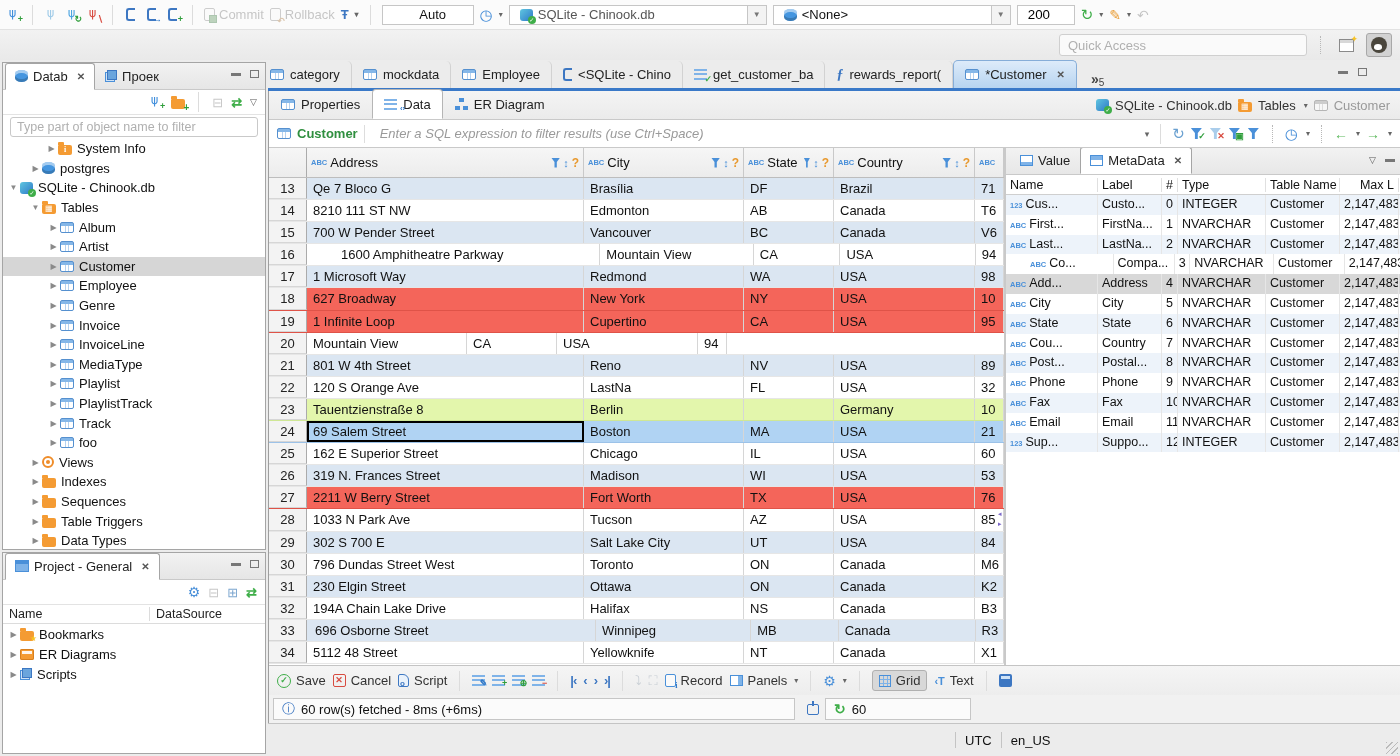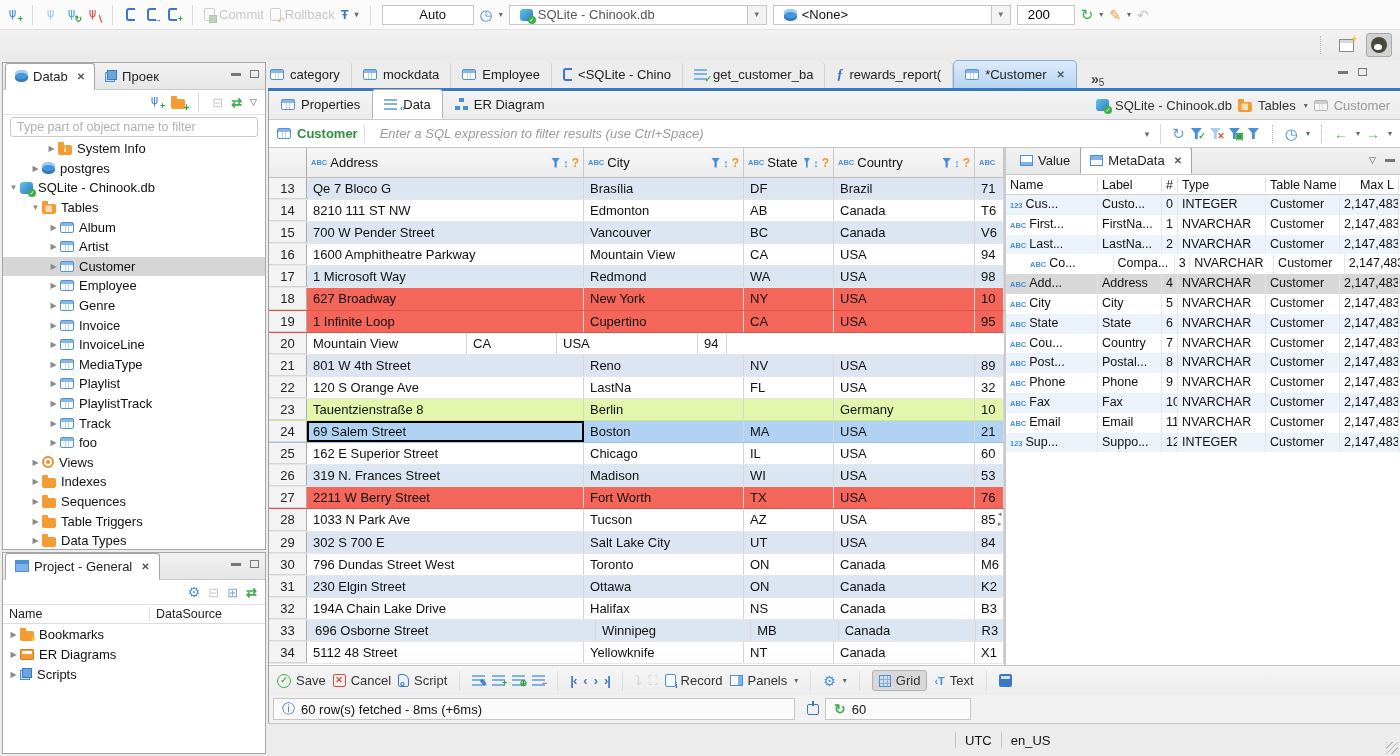--- a/index.html
+++ b/index.html
@@ -265,20 +265,21 @@
       <span>&lt;None&gt;</span>
       <span class="dropbtn">▼</span>
     </div>
     <input class="combo" style="width: 58px;" value="200">
     <span class="tbtn" style="color:#3fae49;font-size:15px;">↻<span class="caret">▾</span></span>
     <span class="tbtn" style="color:#e8992e;font-size:14px;">✎<span class="caret">▾</span></span>
     <span class="tbtn disabled" style="font-size:14px;color:#9a9a9a;">↶</span>
   </div>
 
   <div class="abs tb2">
+    <input class="qa" placeholder="Quick Access" style="">
     <span class="dsep"></span>
     <span class="persp-btn">
         <span class="ic ic-persp"></span>
       </span>
     <span class="persp-btn pressed">
         <span class="ic ic-beaver"></span>
       </span>
   </div>
 
   <div class="panel nav-panel">
@@ -617,21 +618,21 @@
           <div class="grow alt">
             <div class="rn">15</div>
             <div class="gc" style="width: 277px;">700 W Pender Street</div>
             <div class="gc" style="width: 160px;">Vancouver</div>
             <div class="gc" style="width: 90px;">BC</div>
             <div class="gc" style="width: 141px;">Canada</div>
             <div class="gc" style="width: 29px;">V6</div>
           </div>
           <div class="grow">
             <div class="rn">16</div>
-            <div class="gc" style="width: 277px;">1600 Amphitheatre Parkway</div>
+            <div class="gc" style="width: 277px; margin-left: 28px;">1600 Amphitheatre Parkway</div>
             <div class="gc" style="width: 160px;">Mountain View</div>
             <div class="gc" style="width: 90px;">CA</div>
             <div class="gc" style="width: 141px;">USA</div>
             <div class="gc" style="width: 29px;">94</div>
           </div>
           <div class="grow alt">
             <div class="rn">17</div>
             <div class="gc" style="width: 277px;">1 Microsoft Way</div>
             <div class="gc" style="width: 160px;">Redmond</div>
             <div class="gc" style="width: 90px;">WA</div>

